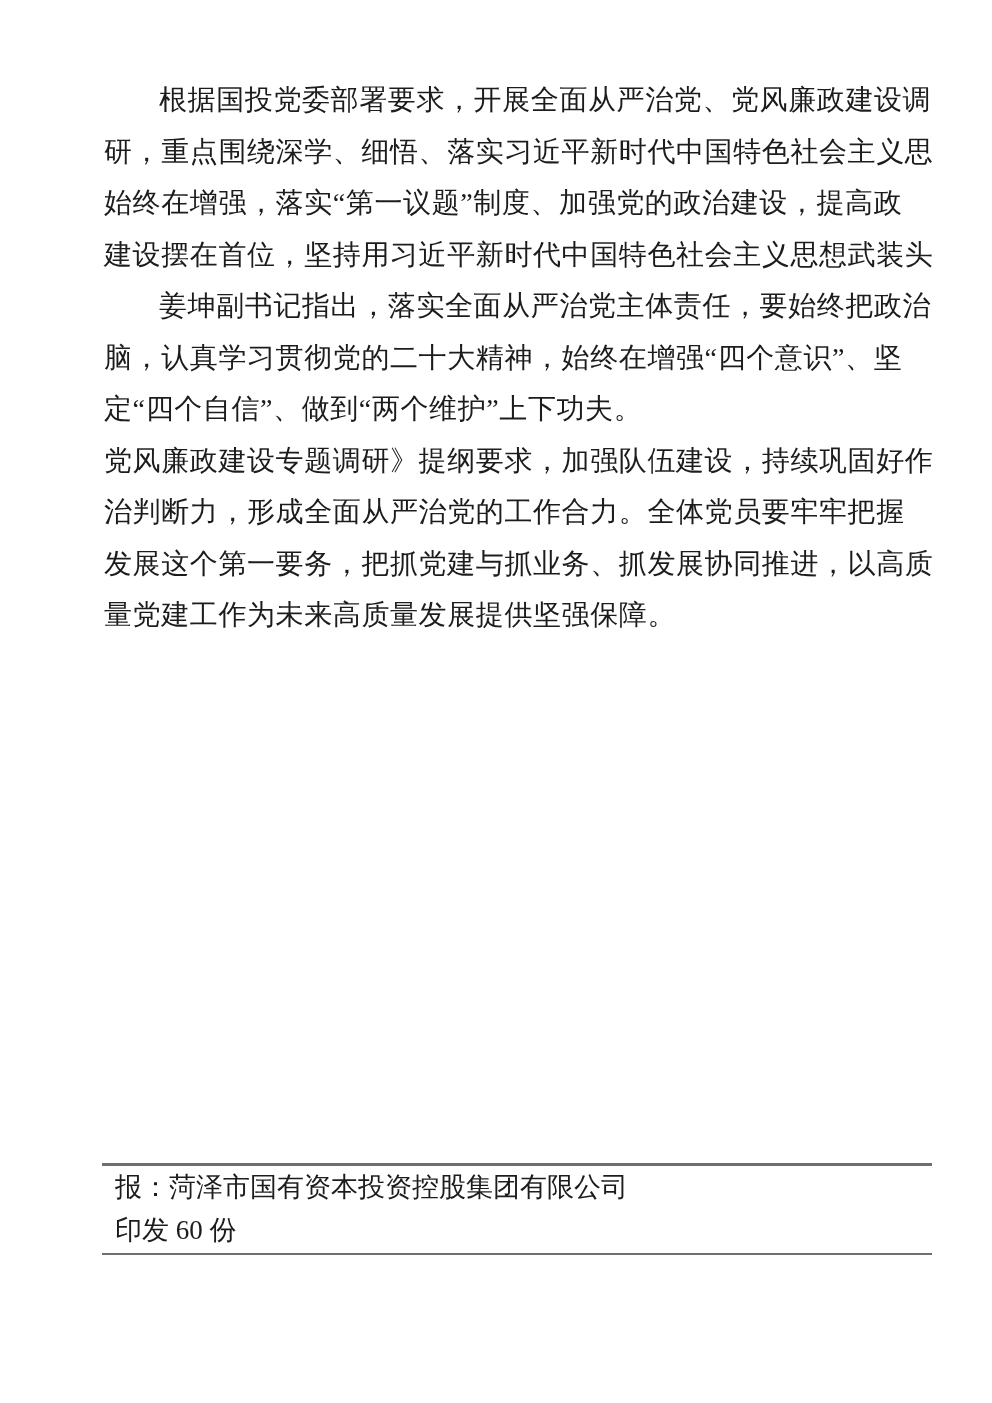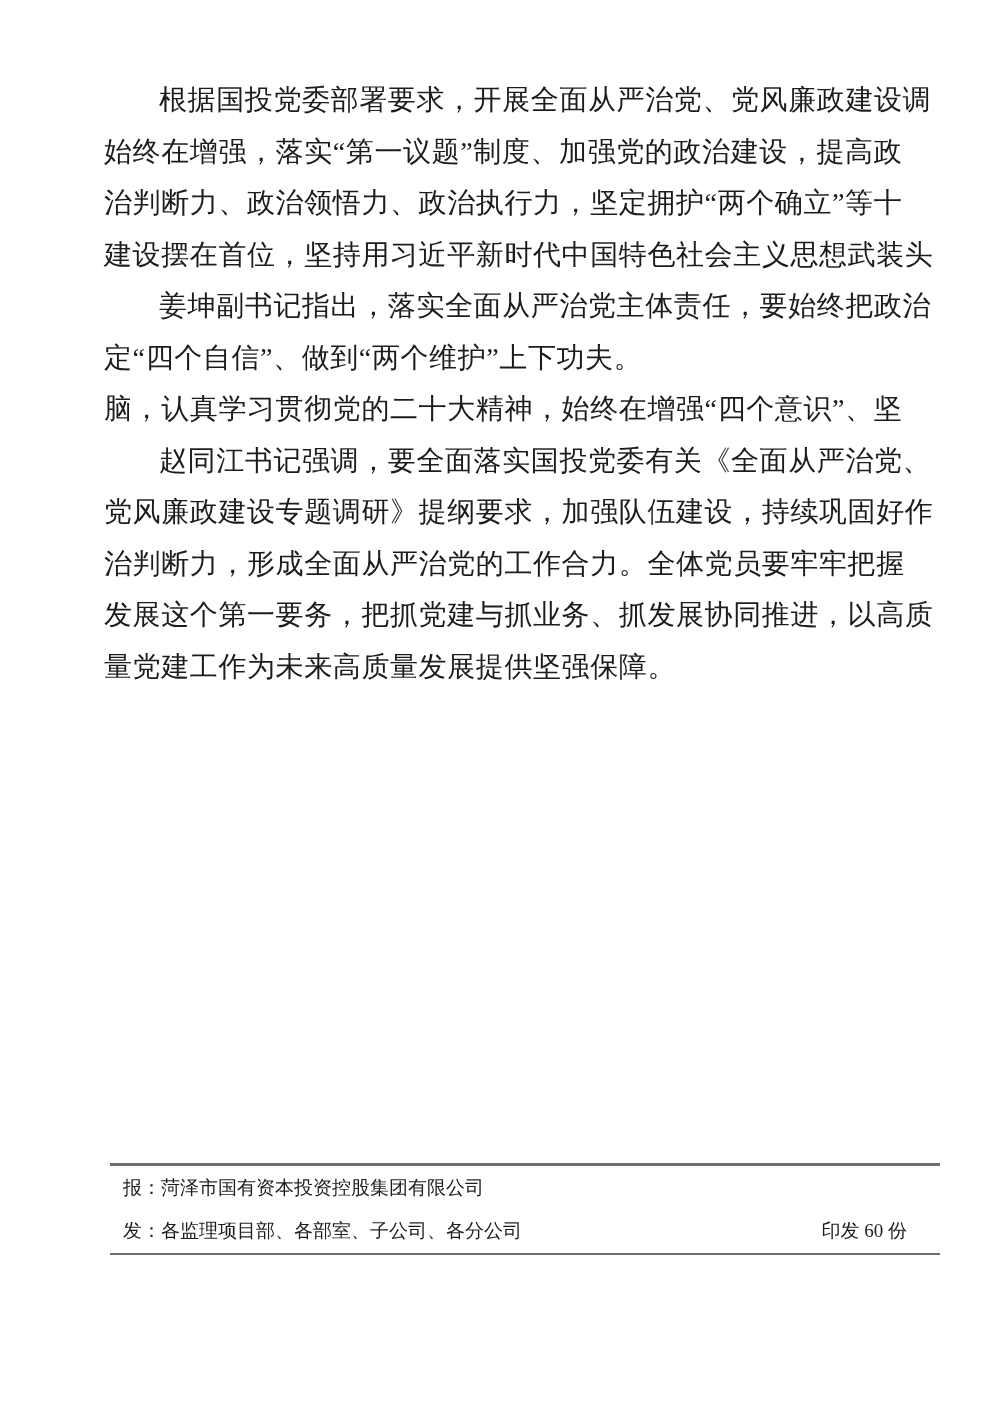--- a/index.html
+++ b/index.html
@@ -31,24 +31,24 @@
   .line {
     white-space: nowrap;
     height: 51.5px;
   }
   .line.indent {
     text-indent: 55px; 
   }
   
   .doc-footer {
     position: absolute;
-    left: 110px;
+    left: 102px;
     top: 1163px;
     width: 830px;
-    font-size: 19px;
+    font-size: 27px;
     font-weight: 400;
   }
   .rule {
     height: 2.5px;
     background: #6e6e6e;
   }
   .footer-row {
     height: 43.5px;
     line-height: 43.5px;
     padding-left: 13px;
@@ -61,41 +61,39 @@
   }
 </style>
 </head>
 <body>
 
 <div class="page">
 
   <main class="body-text">
     <section class="paragraph">
       <div class="line indent">根据国投党委部署要求，开展全面从严治党、党风廉政建设调</div>
+      <div class="line">研，重点围绕深学、细悟、落实习近平新时代中国特色社会主义思</div>
       <div class="line">始终在增强，落实“第一议题”制度、加强党的政治建设，提高政</div>
-      <div class="line">治判断力、政治领悟力、政治执行力，坚定拥护“两个确立”等十</div>
     </section>
     <section class="paragraph">
       <div class="line">建设摆在首位，坚持用习近平新时代中国特色社会主义思想武装头</div>
       <div class="line indent">姜坤副书记指出，落实全面从严治党主体责任，要始终把政治</div>
+      <div class="line">脑，认真学习贯彻党的二十大精神，始终在增强“四个意识”、坚</div>
       <div class="line">定“四个自信”、做到“两个维护”上下功夫。</div>
-      <div class="line">脑，认真学习贯彻党的二十大精神，始终在增强“四个意识”、坚</div>
     </section>
     <section class="paragraph">
-      <div class="line indent">赵同江书记强调，要全面落实国投党委有关《全面从严治党、</div>
       <div class="line">党风廉政建设专题调研》提纲要求，加强队伍建设，持续巩固好作</div>
       <div class="line">治判断力，形成全面从严治党的工作合力。全体党员要牢牢把握</div>
       <div class="line">发展这个第一要务，把抓党建与抓业务、抓发展协同推进，以高质</div>
       <div class="line">量党建工作为未来高质量发展提供坚强保障。</div>
     </section>
   </main>
 
   <footer class="doc-footer">
     <div class="rule rule-top"></div>
     <div class="footer-row">报：菏泽市国有资本投资控股集团有限公司</div>
     <div class="footer-row footer-row-flex">
-      <span>发：各监理项目部、各部室、子公司、各分公司</span>
       <span>印发 60 份</span>
     </div>
     <div class="rule rule-bottom"></div>
   </footer>
 
 </div>
 
 </body></html>

